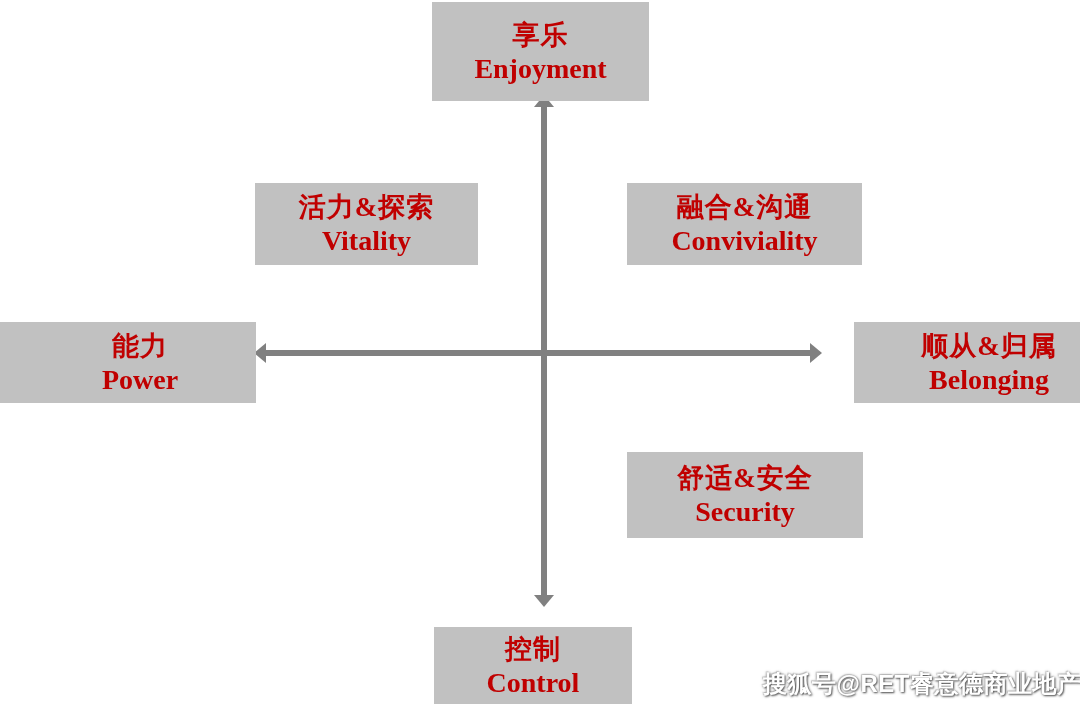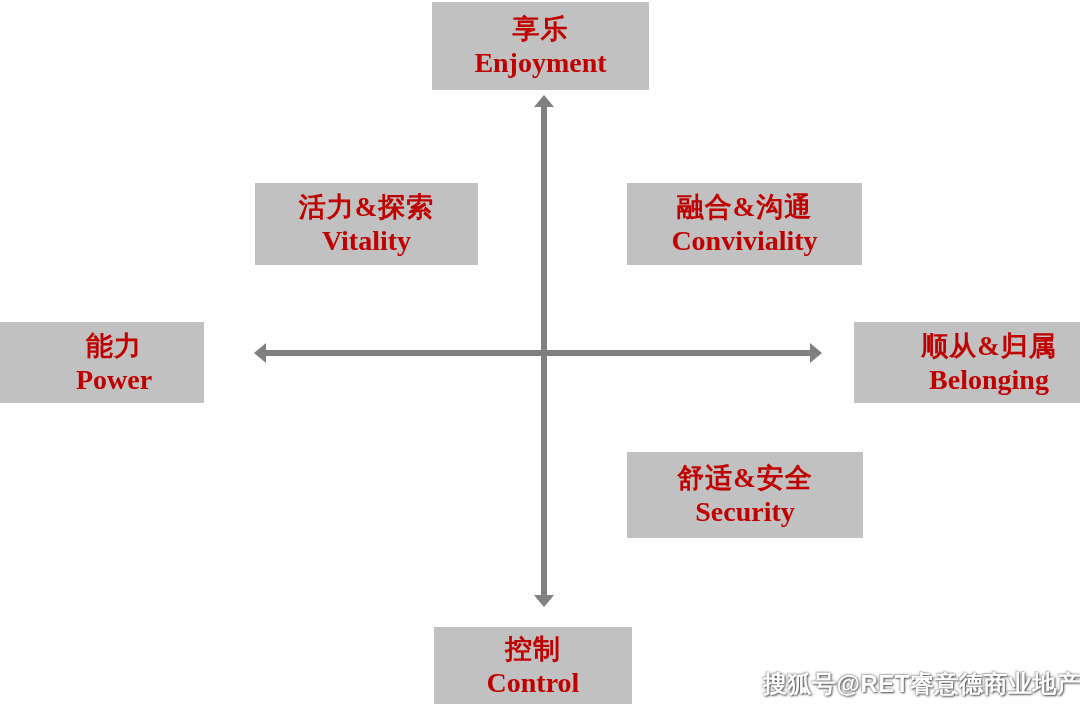--- a/index.html
+++ b/index.html
@@ -34,24 +34,24 @@
     white-space: nowrap;
   }
   .label-box .en {
     color: #c00000;
     font-size: 28px;
     font-weight: bold;
     line-height: 34px;
     white-space: nowrap;
   }
   
-  .box-top         { left: 432px; top: 2px;   width: 217px; height: 88px; }
+  .box-top         { left: 432px; top: 2px;   width: 217px; height: 99px; }
   .box-vitality    { left: 255px; top: 183px; width: 223px; height: 82px; }
   .box-conviviality{ left: 627px; top: 183px; width: 235px; height: 82px; }
-  .box-power       { left: 0px;   top: 322px; width: 204px; height: 81px; padding-left: 24px; }
+  .box-power       { left: 0px;   top: 322px; width: 256px; height: 81px; padding-left: 24px; }
   .box-belonging   { left: 854px; top: 322px; width: 270px; height: 81px; }
   .box-recognition { left: 238px; top: 450px; width: 234px; height: 78px; }
   .box-security    { left: 627px; top: 452px; width: 236px; height: 86px; align-items: center; }
   .box-control     { left: 434px; top: 627px; width: 198px; height: 77px; }
 
   
   .axis-line {
     position: absolute;
     background: #808080;
   }

